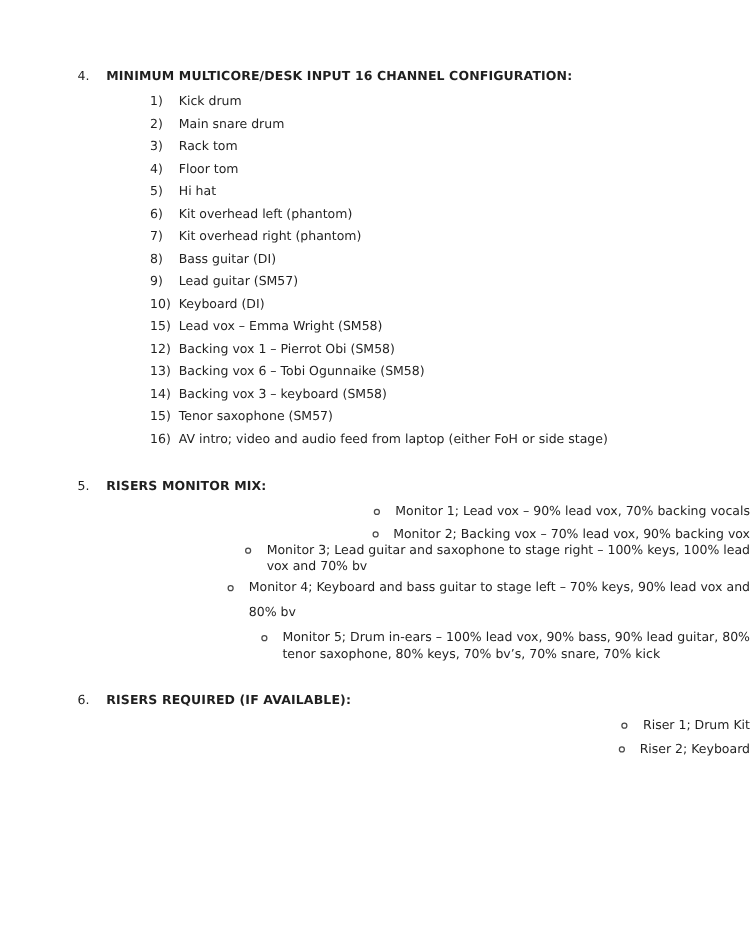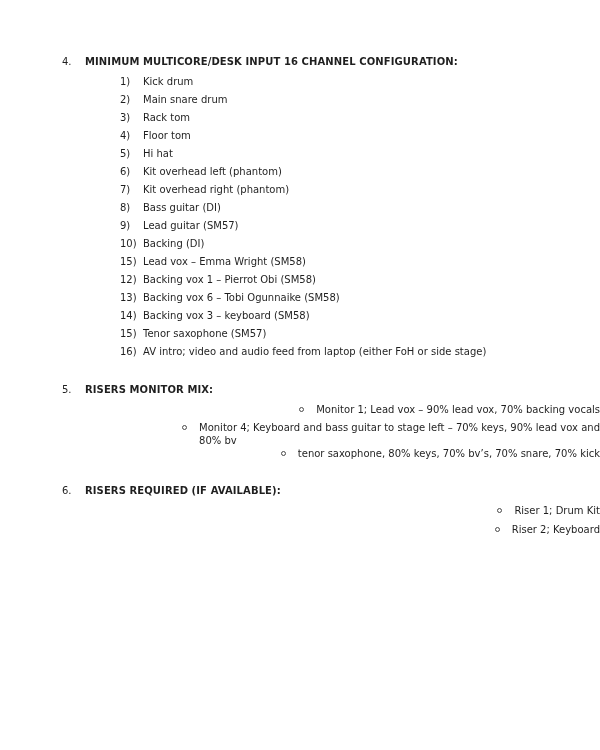--- a/index.html
+++ b/index.html
@@ -150,21 +150,21 @@
           </div>
           <div class="num-item">
             <span class="num-marker">9)</span>
             <span class="num-text">
               <span class="line">Lead guitar (SM57)</span>
             </span>
           </div>
           <div class="num-item">
             <span class="num-marker">10)</span>
             <span class="num-text">
-              <span class="line">Backing (DI)</span>
+              <span class="line">Keyboard (DI)</span>
             </span>
           </div>
           <div class="num-item">
             <span class="num-marker">15)</span>
             <span class="num-text">
               <span class="line">Lead vox – Emma Wright (SM58)</span>
             </span>
           </div>
           <div class="num-item">
             <span class="num-marker">12)</span>
@@ -206,27 +206,41 @@
         <div class="list">
           <div class="bullet-item">
             <span class="bullet-circle"></span>
             <span class="bullet-text">
               <span class="line">Monitor 1; Lead vox – 90% lead vox, 70% backing vocals</span>
             </span>
           </div>
           <div class="bullet-item">
             <span class="bullet-circle"></span>
             <span class="bullet-text">
+              <span class="line">Monitor 2; Backing vox – 70% lead vox, 90% backing vox</span>
+            </span>
+          </div>
+          <div class="bullet-item">
+            <span class="bullet-circle"></span>
+            <span class="bullet-text">
+              <span class="line">Monitor 3; Lead guitar and saxophone to stage right – 100% keys, 100% lead</span>
+              <span class="line">vox and 70% bv</span>
+            </span>
+          </div>
+          <div class="bullet-item">
+            <span class="bullet-circle"></span>
+            <span class="bullet-text">
               <span class="line">Monitor 4; Keyboard and bass guitar to stage left – 70% keys, 90% lead vox and</span>
               <span class="line">80% bv</span>
             </span>
           </div>
           <div class="bullet-item">
             <span class="bullet-circle"></span>
             <span class="bullet-text">
+              <span class="line">Monitor 5; Drum in-ears – 100% lead vox, 90% bass, 90% lead guitar, 80%</span>
               <span class="line">tenor saxophone, 80% keys, 70% bv’s, 70% snare, 70% kick</span>
             </span>
           </div>
         </div>
       </div>
       <div class="section sec-2">
         <div class="section-heading">
           <span class="sec-num">6.</span>
           <span class="sec-title">RISERS REQUIRED (IF AVAILABLE):</span>
         </div>

